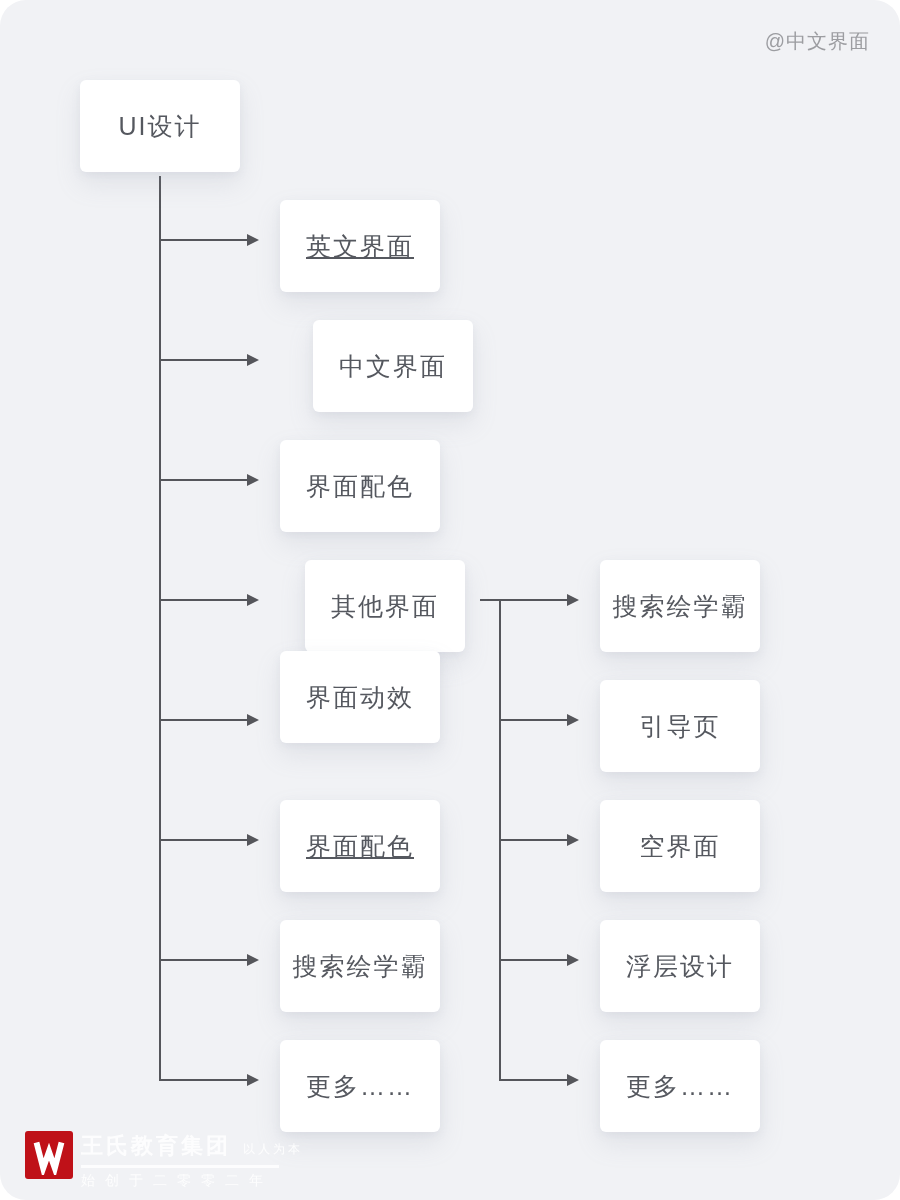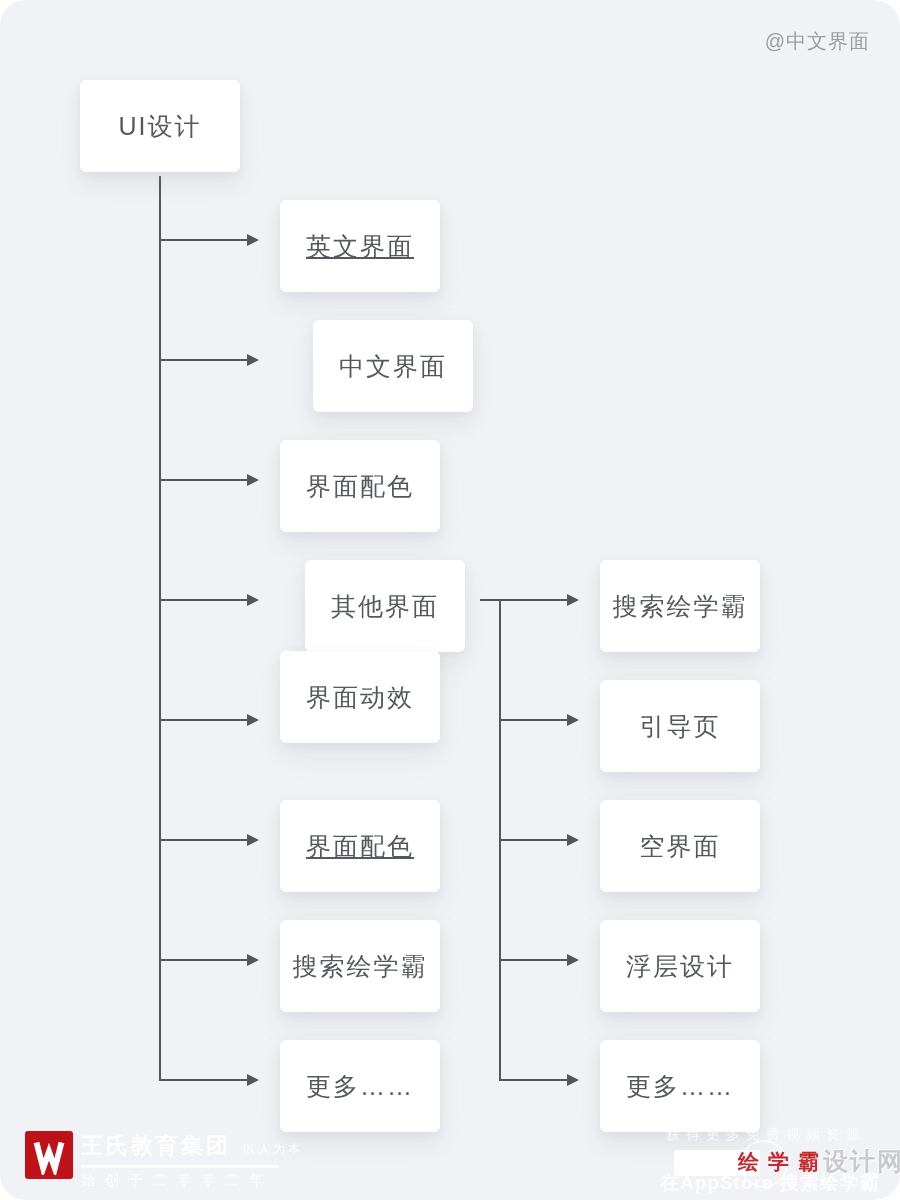--- a/index.html
+++ b/index.html
@@ -88,22 +88,14 @@
     <div class="brand-text">
       <div class="brand-row">
         <span class="brand-name">王氏教育集团</span>
         <span class="brand-slogan">以人为本</span>
       </div>
       <div class="brand-divider"></div>
       <div class="brand-since">始创于二零零二年</div>
     </div>
   </div>
 
-  <div class="footer-right">
-    <div class="promo-line1">获得更多免费视频资源</div>
-    <div class="promo-pill"></div>
-    <div class="swirl"></div>
-    <div class="promo-badge">绘学霸</div>
-    <div class="promo-watermark">设计网</div>
-    <div class="promo-line2">在AppStore 搜索绘学霸</div>
-  </div>
 
 </div>
 
 </body></html>

